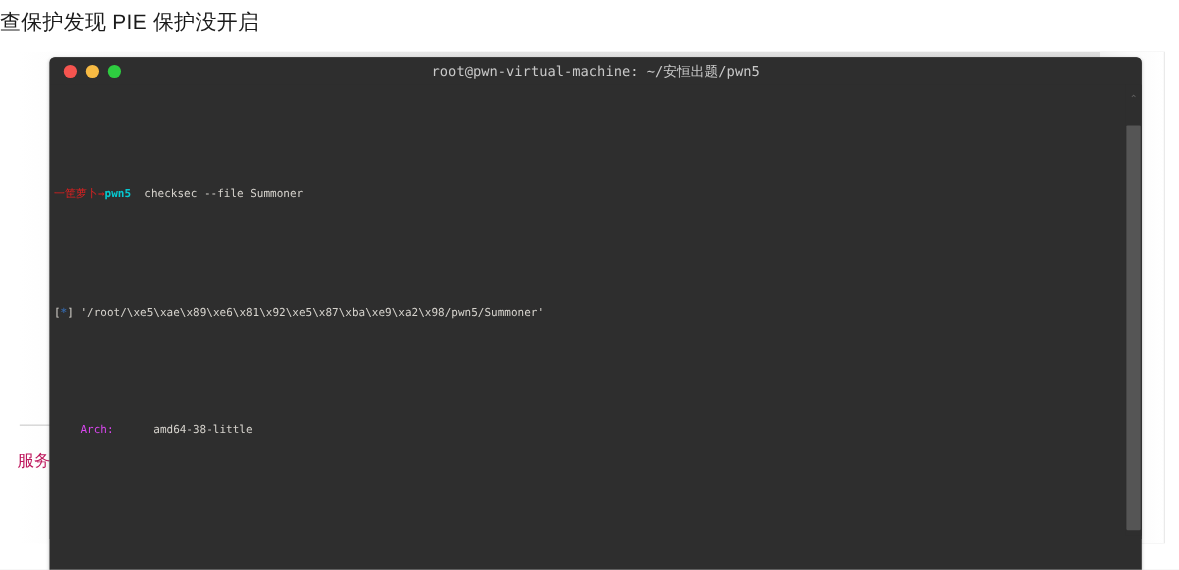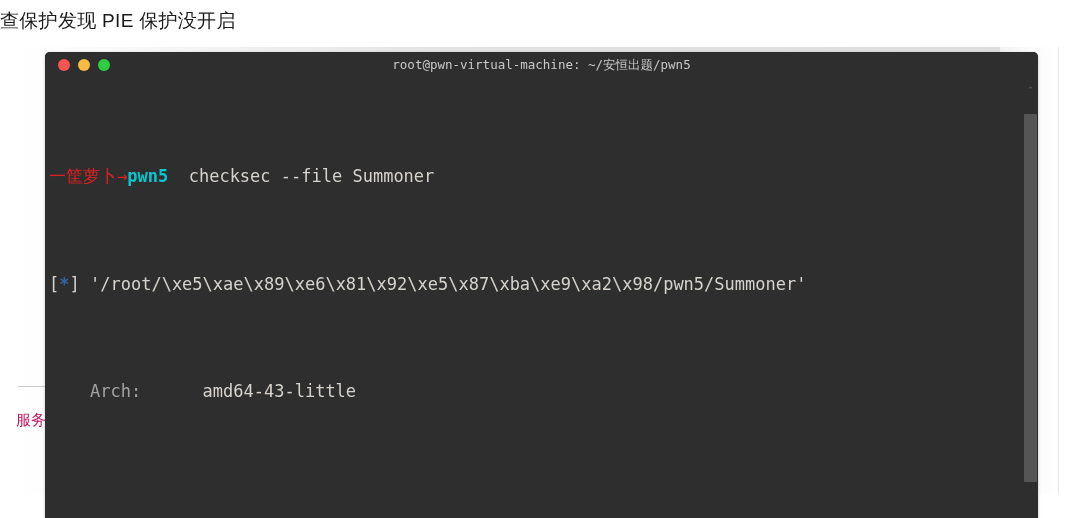--- a/index.html
+++ b/index.html
@@ -120,37 +120,37 @@
     white-space: nowrap;
   }
 
   
   #terminal-body {
     position: relative;
     height: 410px;
     background: #2e2e2e;
     padding: 3px 0 0 2px;
     font-family: "DejaVu Sans Mono", monospace;
-    font-size: 17px;
+    font-size: 10px;
     line-height: 21.5px;
     color: #d6d3cd;
     white-space: pre;
   }
   .tline {
     height: 21.5px;
     white-space: pre;
     padding-left: 2px;
   }
 
   .c-red     { color: #e02020; }
   .c-cyan    { color: #06c8d0; font-weight: bold; }
   .c-white   { color: #d6d3cd; }
   .c-blue    { color: #3465a4; font-weight: bold; }
   .c-green   { color: #4e9a06; }
-  .c-label   { color: #a3a3a3; }
+  .c-label   { color: #d946ef; }
 
   
   #terminal-scrollbar {
     position: absolute;
     right: 0;
     top: 25px;
     width: 15px;
     height: 410px;
     background: #2e2e2e;
   }
@@ -198,21 +198,21 @@
 
   <div id="terminal-body">
 
     
     <div class="tline"><span class="c-red">一筐萝卜</span><span class="c-red">→</span><span class="c-cyan">pwn5</span><span class="c-white">  </span><span class="c-white">checksec --file Summoner</span></div>
 
     
     <div class="tline"><span class="c-white">[</span><span class="c-blue">*</span><span class="c-white">]</span><span class="c-white"> </span><span class="c-white">'/root/\xe5\xae\x89\xe6\x81\x92\xe5\x87\xba\xe9\xa2\x98/pwn5/Summoner'</span></div>
 
     
-    <div class="tline"><span class="c-white">    </span><span class="c-label">Arch:</span><span class="c-white">      </span><span class="c-white">amd64-43-little</span></div>
+    <div class="tline"><span class="c-white">    </span><span class="c-label">Arch:</span><span class="c-white">      </span><span class="c-white">amd64-38-little</span></div>
 
 
     
 
     
 
     
 
     
     

